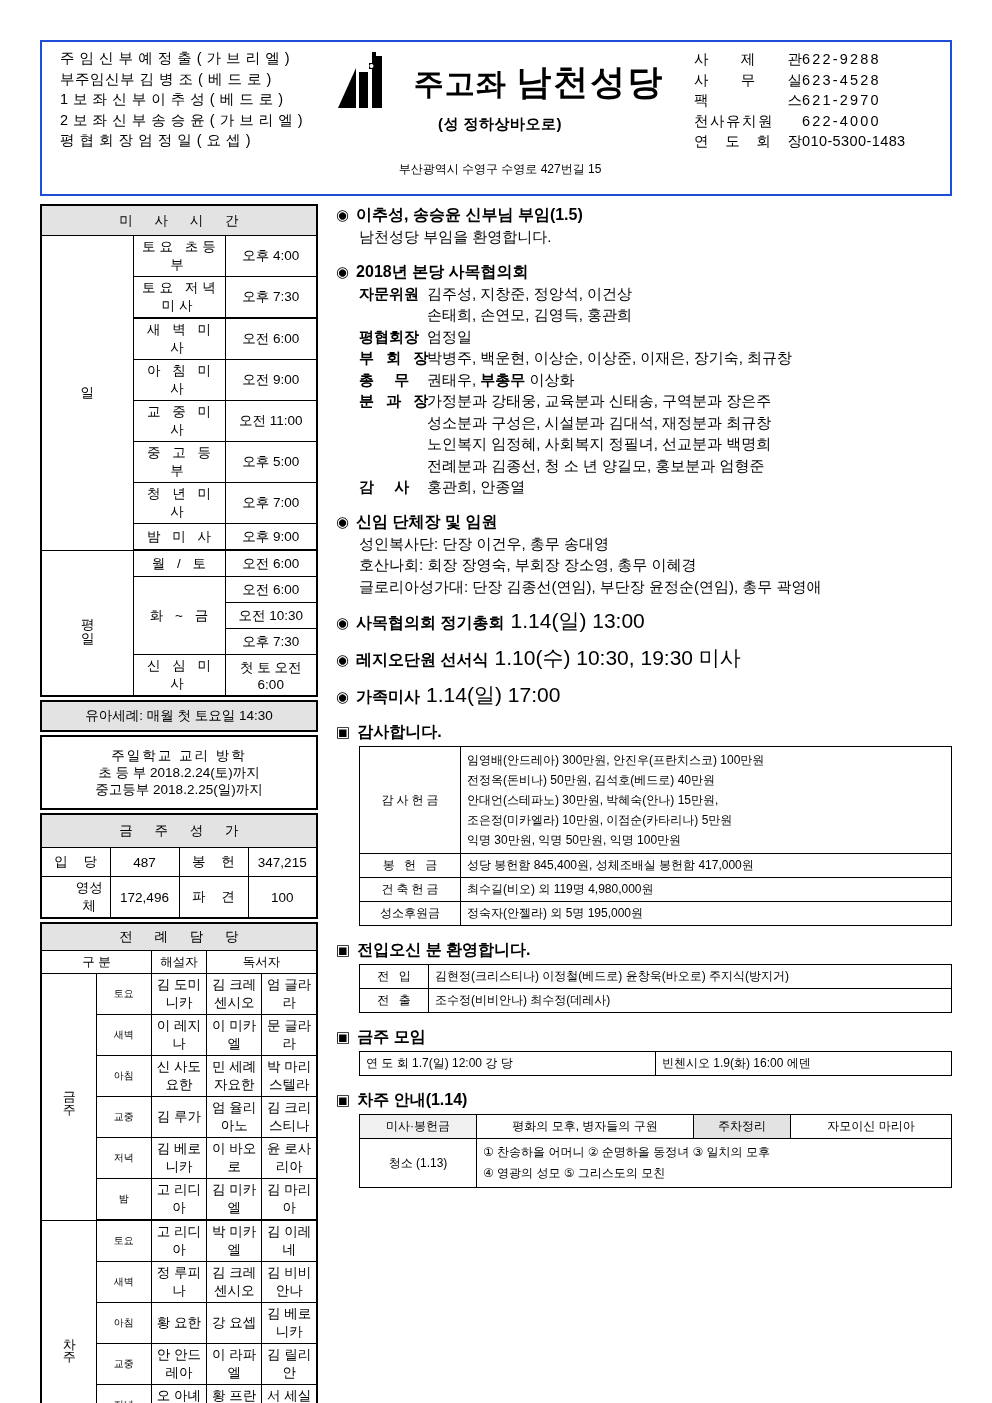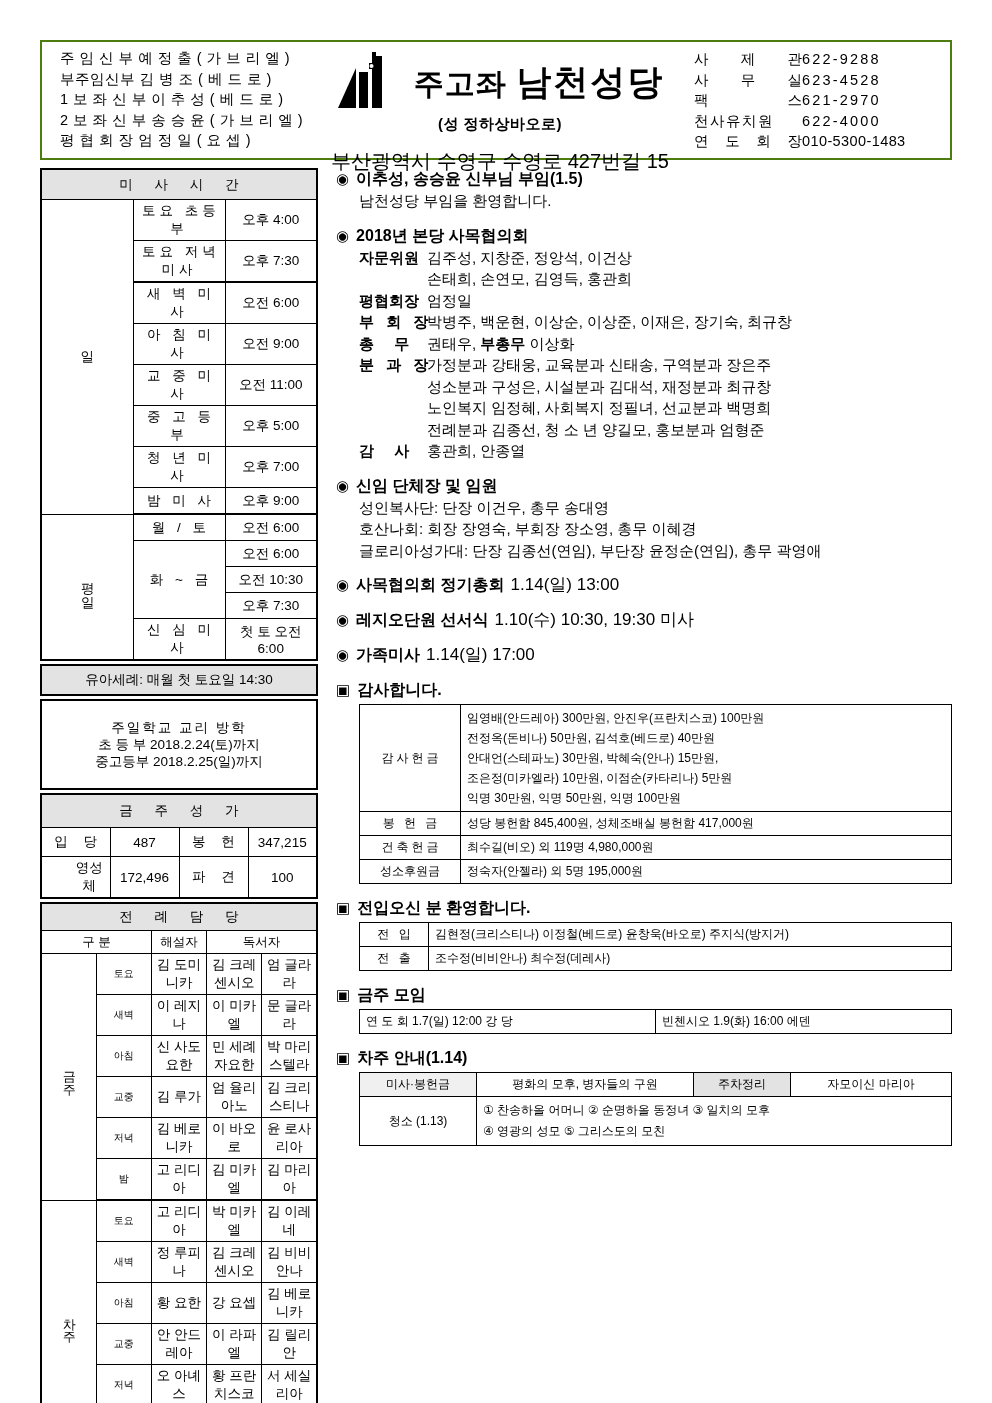--- a/index.html
+++ b/index.html
@@ -14,24 +14,24 @@
   #page {
     position: relative;
     width: 992px;
     height: 1403px;
     background: #fff;
     box-sizing: border-box;
     padding: 40px 40px 0 40px;
   }
   
   .masthead {
-    border: 2px solid #4d7c0f;
+    border: 2px solid #1d4ed8;
     display: flex;
     align-items: stretch;
-    height: 120px;
+    height: 156px;
     box-sizing: border-box;
   }
   .mh-left {
     width: 270px;
     padding: 6px 0 0 18px;
     box-sizing: border-box;
   }
   .mh-left .line {
     font-size: 14.5px;
     line-height: 20.5px;
@@ -61,22 +61,22 @@
     font-size: 35px;
     letter-spacing: 2px;
   }
   .patron {
     font-size: 15px;
     font-weight: bold;
     margin-top: 1px;
     letter-spacing: 0.5px;
   }
   .address {
-    font-size: 20px;
-    margin-top: 14px;
+    font-size: 12px;
+    margin-top: 27px;
     letter-spacing: 0px;
   }
   .mh-right {
     width: 262px;
     padding: 7px 10px 0 6px;
     box-sizing: border-box;
   }
   .contact-row {
     display: flex;
     font-size: 14.5px;
@@ -135,21 +135,21 @@
 
   .babybap {
     background: #e3e3e3;
     font-weight: bold;
     font-size: 15.5px;
     padding: 5px 0 !important;
   }
   .schoolbox td {
     font-size: 13.5px;
     line-height: 17px;
-    padding: 18px 2px !important;
+    padding: 10px 2px !important;
   }
   .schoolbox .t1 { letter-spacing: 2px; }
 
   
   .offer-tbl td { height: 24px; font-size: 14px; }
   .offer-tbl .k { letter-spacing: 6px; text-indent: 6px; width: 60px; }
   .offer-tbl .k2 { letter-spacing: 0px; width: 60px; padding-left: 30px; }
 
   
   .rost-tbl td {
@@ -174,21 +174,21 @@
     font-weight: bold;
     line-height: 22px;
   }
   .n-bullet {
     flex: 0 0 auto;
     margin-right: 7px;
     font-size: 15px;
     line-height: 22px;
   }
   .n-title { font-weight: bold; }
-  .n-sub { font-weight: normal; margin-left: 6px; font-size: 17px; }
+  .n-sub { font-weight: normal; margin-left: 6px; font-size: 21px; }
   .n-body { padding-left: 23px; }
   .n-line {
     font-size: 15px;
     line-height: 21.5px;
     white-space: nowrap;
   }
   .n-line .role {
     font-weight: bold;
     display: inline-block;
     margin-right: 6px;

